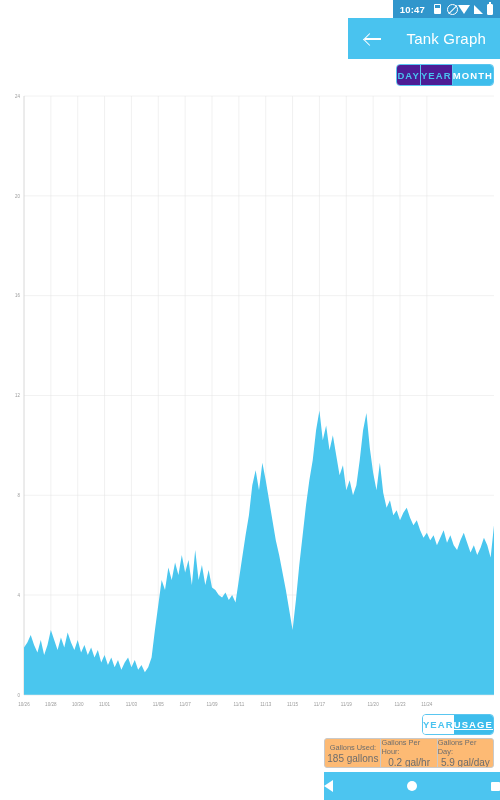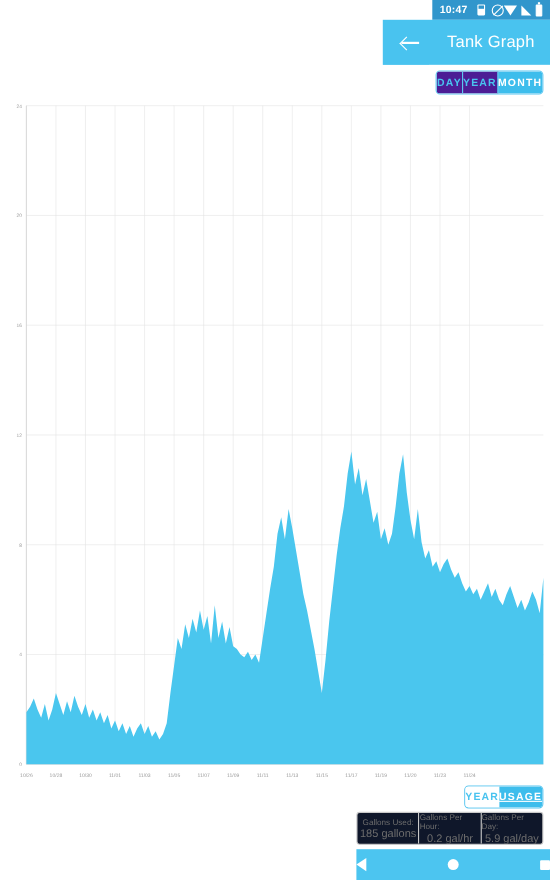--- a/index.html
+++ b/index.html
@@ -102,21 +102,21 @@
     flex: 1; display:flex; align-items:center; justify-content:center;
     font-size: 9.5px; font-weight: 700; letter-spacing: 1.1px;
     color: #49c3ef; background:#fff; cursor:pointer; user-select:none;
   }
   .bseg-btn.active { background:#3dbdec; color:#fff;text-decoration:underline; }
 
   
   .stats-wrap { padding: 0 6px 4px 6px; }
   .stats {
     display: flex; border: 1px solid #c9c9c9; border-radius: 3px; overflow: hidden;
-    background: #0f172a; height: 30px;
+    background: #fdba74; height: 30px;
   }
   .stat {
     flex: 1; display:flex; flex-direction: column; align-items:center; justify-content:center;
     border-right: 1px solid #c9c9c9; gap: 1px;
   }
   .stat:last-child { border-right: none; }
   .stat-label { font-size: 7.4px; color: #6d6d6d; }
   .stat-value { font-size: 10px; color: #6d6d6d; }
 
   

